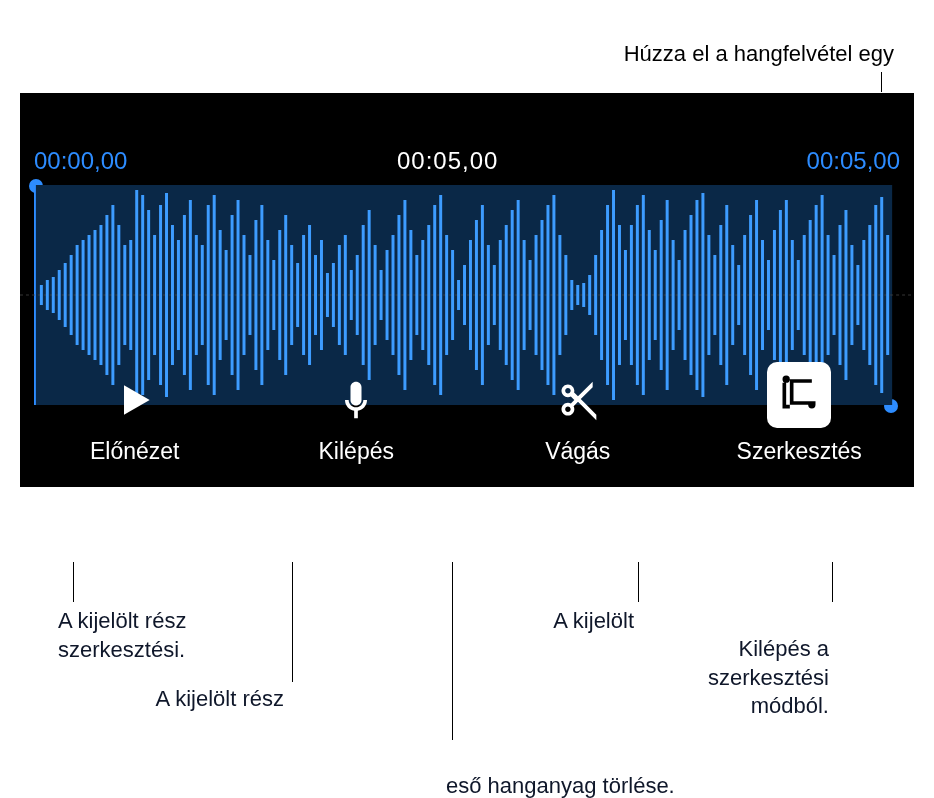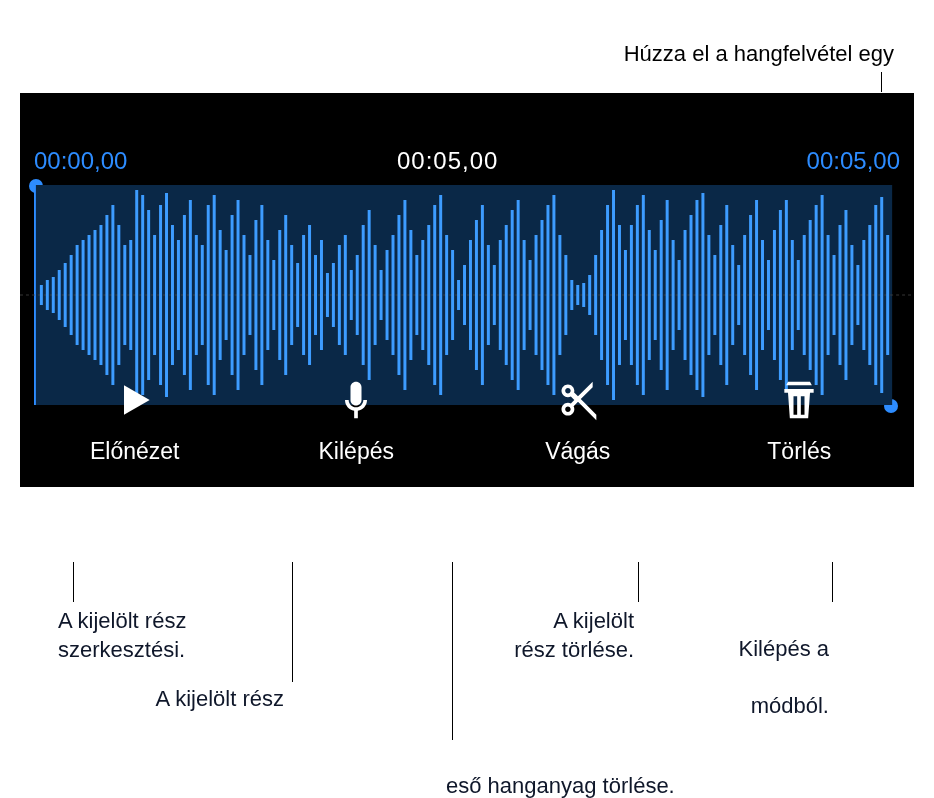--- a/index.html
+++ b/index.html
@@ -326,27 +326,27 @@
       <span>Kilépés</span>
     </div>
     <div class="tool-btn">
       <span class="icon-box">
         <svg viewBox="0 0 24 24">
             <path d="M9.6 7.6L12 10l8-8v3l-6.5 6.5L15 13l7 7v3L12 13l-2.4 2.4c.3.5.4 1 .4 1.6 0 1.9-1.6 3.5-3.5 3.5S3 18.9 3 17s1.6-3.5 3.5-3.5c.6 0 1.1.1 1.6.4L10 12l-1.9-1.9c-.5.3-1 .4-1.6.4C4.6 10.5 3 8.9 3 7s1.6-3.5 3.5-3.5S10 5.1 10 7c0 .6-.1 1.1-.4 1.6zM6.5 5.5C5.7 5.5 5 6.2 5 7s.7 1.5 1.5 1.5S8 7.8 8 7s-.7-1.5-1.5-1.5zm0 10c-.8 0-1.5.7-1.5 1.5s.7 1.5 1.5 1.5S8 17.8 8 17s-.7-1.5-1.5-1.5z"></path>
           </svg>
       </span>
       <span>Vágás</span>
     </div>
-    <div class="tool-btn">
+    <div class="tool-btn active">
       <span class="icon-box">
         <svg viewBox="0 0 24 24">
-            <path d="M4 6h16v2H4V6zm2-4h12l1 2H5l1-2zm0 6h12l-1 14H7L6 8zm3 2v10h2V10H9zm4 0v10h2V10h-2z"></path>
+            <path d="M5 3a2 2 0 1 1 0 4 2 2 0 0 1 0-4zm14 14a2 2 0 1 1 0 4 2 2 0 0 1 0-4zM7 5h12v2H9v10h12v2H7V5zM5 7v12h2v2H3V7h2z"></path>
           </svg>
       </span>
-      <span>Törlés</span>
+      <span>Szerkesztés</span>
     </div>
   </div>
 </div>
 
 <div class="callouts-bottom">
 
   <div class="leader v" style="left:73px; top:-13px; height:40px;"></div>
   <div class="callout" style="left:58px; top:32px;">
     <span>A kijelölt rész</span><br>
     <span>szerkesztési.</span>
@@ -359,22 +359,21 @@
 
   <div class="leader v" style="left:452px; top:-13px; height:178px;"></div>
   <div class="callout" style="left:446px; top:168px;">
     <br>
     <span>eső hanganyag törlése.</span>
   </div>
 
   <div class="leader v" style="left:638px; top:-13px; height:40px;"></div>
   <div class="callout right" style="right:300px; top:32px;">
     <span>A kijelölt</span><br>
-    <span>rész törlése.</span>
   </div>
 
   <div class="leader v" style="left:832px; top:-13px; height:40px;"></div>
   <div class="callout right" style="right:105px; top:32px;margin-top:28px;">
     <span>Kilépés a</span><br>
-    <br>
+    <span>szerkesztési</span><br>
     <span>módból.</span>
   </div>
 </div>
 
 </body></html>

